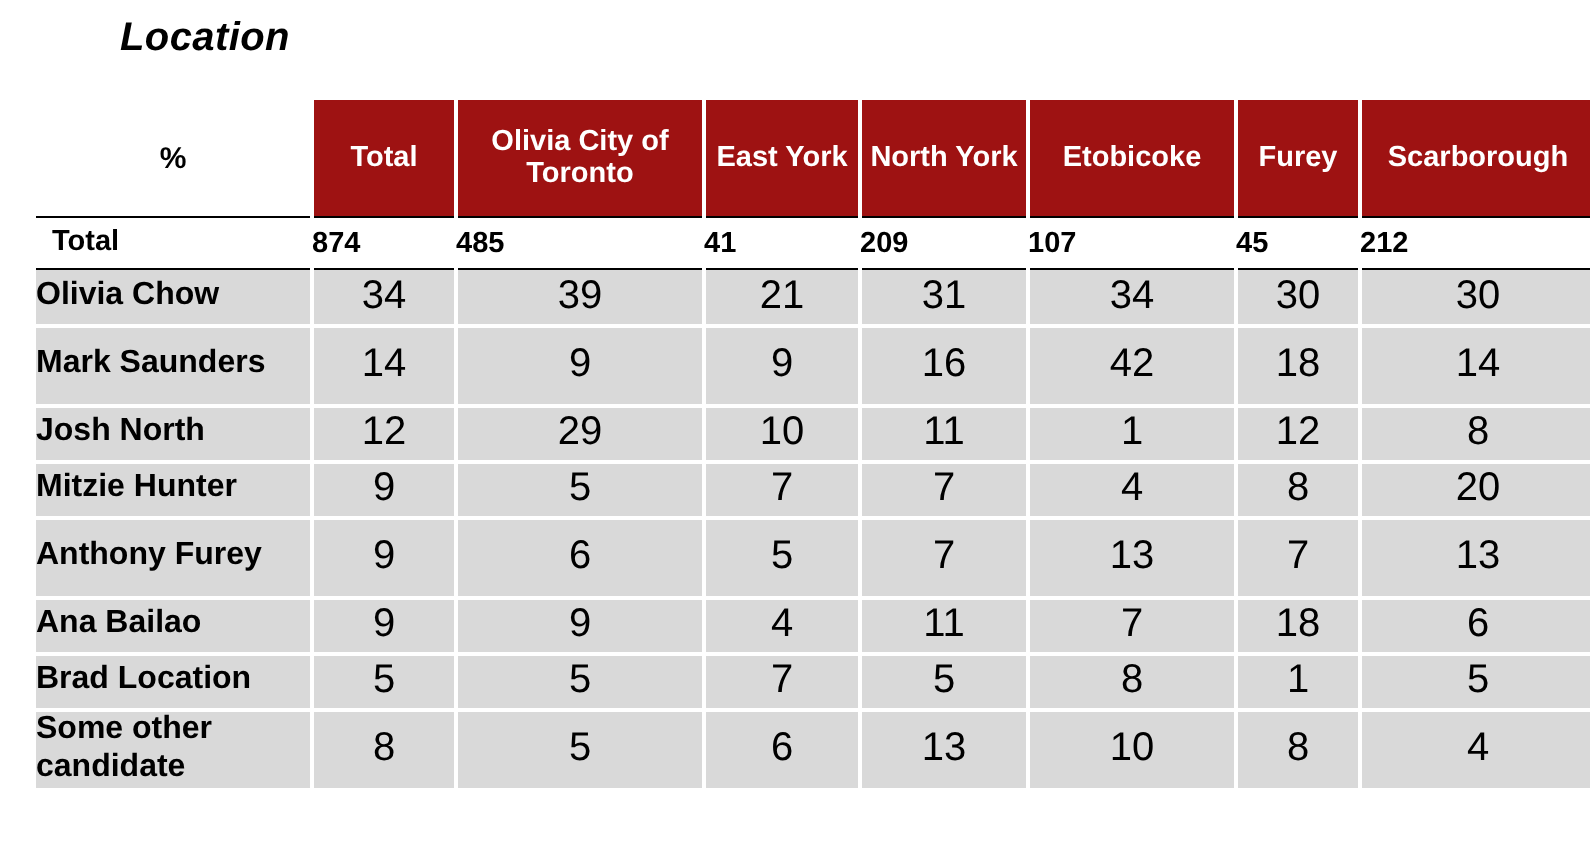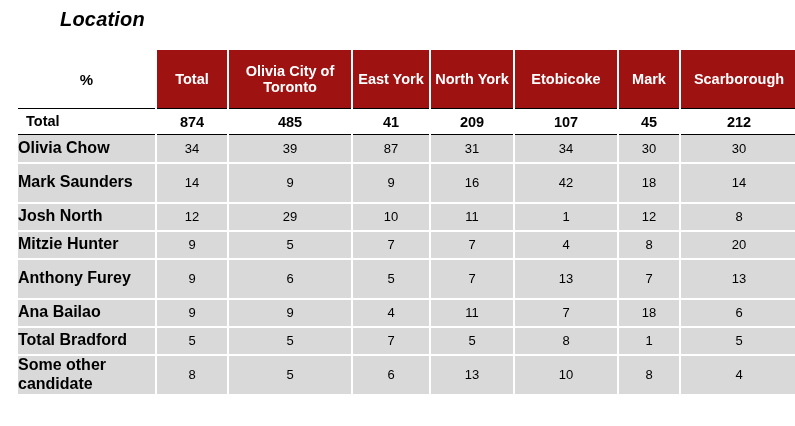--- a/index.html
+++ b/index.html
@@ -63,21 +63,20 @@
     border-left: 2px solid #ffffff;
     border-right: 2px solid #ffffff;
     line-height: 1.12;
     padding: 2px 3px;
   }
   
   tr.total-row td {
     background: #ffffff;
     font-size: 14.5px;
     font-weight: bold;
-    text-align: center;
     vertical-align: middle;
     height: 25px;
     border-top: 1.5px solid #000000;
     border-bottom: 1.5px solid #000000;
   }
   tr.total-row td.rowlabel {
     text-align: left;
     padding-left: 8px;
   }
   
@@ -86,21 +85,21 @@
     font-size: 16px;
     font-weight: bold;
     text-align: left;
     vertical-align: middle;
     padding: 4px 6px 4px 8px;
     border-bottom: 2px solid #ffffff;
     line-height: 1.15;
   }
   td.cell {
     background: #d9d9d9;
-    font-size: 13px;
+    font-size: 20px;
     text-align: center;
     vertical-align: middle;
     border-left: 2px solid #ffffff;
     border-right: 2px solid #ffffff;
     border-bottom: 2px solid #ffffff;
   }
   tr.data-row { height: 28px; }
   tr.tall-row { height: 40px; }
 </style>
 </head>
@@ -122,41 +121,41 @@
       <col style="width:118px">
     </colgroup>
     <thead>
       <tr>
         <th class="corner">%</th>
         <th class="colhead">Total</th>
         <th class="colhead">Olivia City of Toronto</th>
         <th class="colhead">East York</th>
         <th class="colhead">North York</th>
         <th class="colhead">Etobicoke</th>
-        <th class="colhead">Mark</th>
+        <th class="colhead">Furey</th>
         <th class="colhead">Scarborough</th>
       </tr>
     </thead>
     <tbody>
       <tr class="total-row">
         <td class="rowlabel">Total</td>
         <td>874</td>
         <td>485</td>
         <td>41</td>
         <td>209</td>
         <td>107</td>
         <td>45</td>
         <td>212</td>
       </tr>
 
       <tr class="data-row">
         <td class="rowlabel">Olivia Chow</td>
         <td class="cell">34</td>
         <td class="cell">39</td>
-        <td class="cell">87</td>
+        <td class="cell">21</td>
         <td class="cell">31</td>
         <td class="cell">34</td>
         <td class="cell">30</td>
         <td class="cell">30</td>
       </tr>
 
       <tr class="tall-row">
         <td class="rowlabel">Mark Saunders</td>
         <td class="cell">14</td>
         <td class="cell">9</td>
@@ -205,21 +204,21 @@
         <td class="cell">9</td>
         <td class="cell">9</td>
         <td class="cell">4</td>
         <td class="cell">11</td>
         <td class="cell">7</td>
         <td class="cell">18</td>
         <td class="cell">6</td>
       </tr>
 
       <tr class="data-row">
-        <td class="rowlabel">Total Bradford</td>
+        <td class="rowlabel">Brad Location</td>
         <td class="cell">5</td>
         <td class="cell">5</td>
         <td class="cell">7</td>
         <td class="cell">5</td>
         <td class="cell">8</td>
         <td class="cell">1</td>
         <td class="cell">5</td>
       </tr>
 
       <tr class="tall-row">

